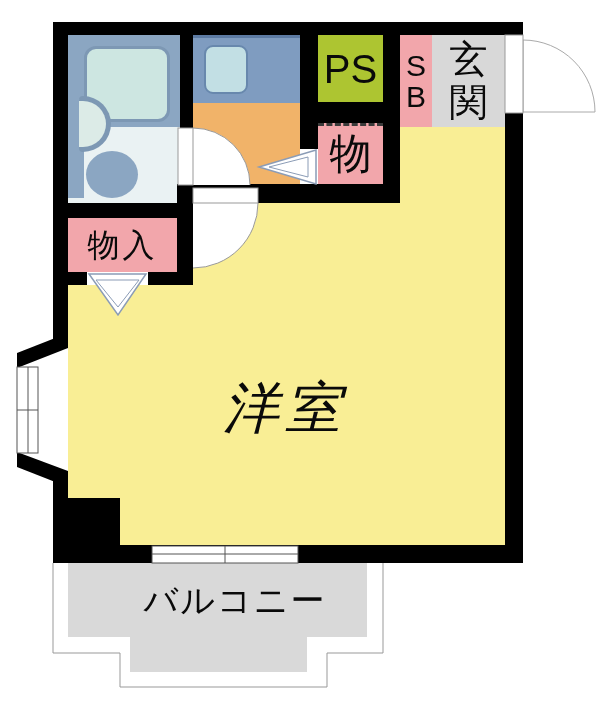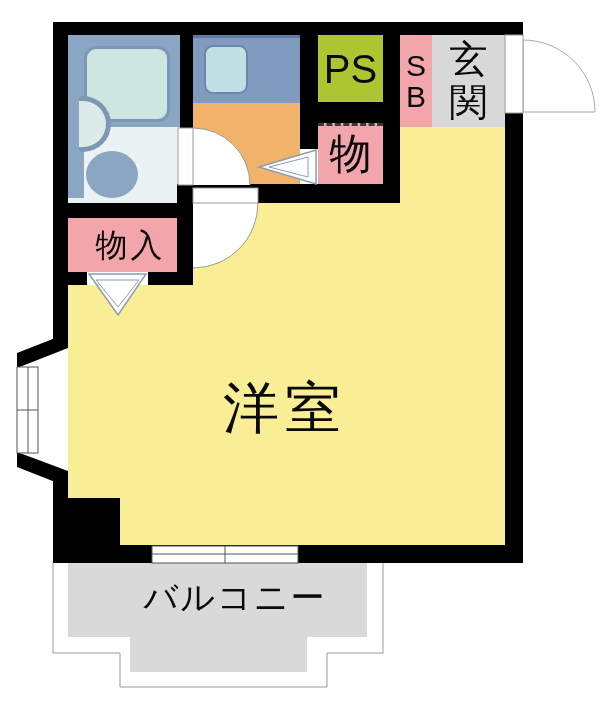--- a/index.html
+++ b/index.html
@@ -92,35 +92,35 @@
     <path d="M523,40 A72,72 0 0 1 595,112 L523,112 Z" fill="#ffffff" stroke="#aaa" stroke-width="1"></path>
     <rect x="505" y="35" width="18" height="78" fill="#ffffff" stroke="#999" stroke-width="1"></rect>
 
     <rect x="152" y="546" width="146" height="17" fill="#ffffff" stroke="#555" stroke-width="1"></rect>
     <line x1="152" y1="554" x2="298" y2="554" stroke="#555" stroke-width="1"></line>
     <line x1="225" y1="546" x2="225" y2="563" stroke="#555" stroke-width="1"></line>
 
     <polyline points="53,563 53,653 120,653 120,687 327,687 327,653 383,653 383,563" fill="none" stroke="#999" stroke-width="1"></polyline>
   </svg>
 
-  <div class="lbl" style="left:180px;top:328px;width:210px;height:160px;flex-direction:column;gap:14px;">
+  <div class="lbl" style="left:180px;top:328px;width:210px;height:160px;flex-direction:column;gap:14px;font-style:italic;">
     <div style="font-size:56px;letter-spacing:6px;">洋室</div>
   </div>
 
   <div class="lbl" style="left:318px;top:35px;width:65px;height:67px;font-size:40px;">PS</div>
 
   <div class="lbl" style="left:318px;top:123px;width:65px;height:61px;font-size:42px;">物</div>
 
   <div class="lbl" style="left:400px;top:35px;width:32px;height:92px;flex-direction:column;font-size:30px;line-height:1.05;">
     <div>S</div>
     <div>B</div>
   </div>
 
   <div class="lbl" style="left:432px;top:35px;width:73px;height:92px;flex-direction:column;font-size:38px;line-height:1.12;">
     <div>玄</div>
     <div>関</div>
   </div>
 
-  <div class="lbl" style="left:68px;top:218px;width:109px;height:54px;font-size:32px;letter-spacing:3px;margin-left:8px;">物入</div>
+  <div class="lbl" style="left:68px;top:218px;width:109px;height:54px;font-size:32px;letter-spacing:3px;">物入</div>
 
-  <div class="lbl" style="left:68px;top:563px;width:334px;height:74px;font-size:34px;letter-spacing:2px;font-family:Liberation Mono, monospace;">バルコニー</div>
+  <div class="lbl" style="left:68px;top:563px;width:334px;height:74px;font-size:34px;letter-spacing:2px;">バルコニー</div>
 
 </div>
 
 </body></html>

